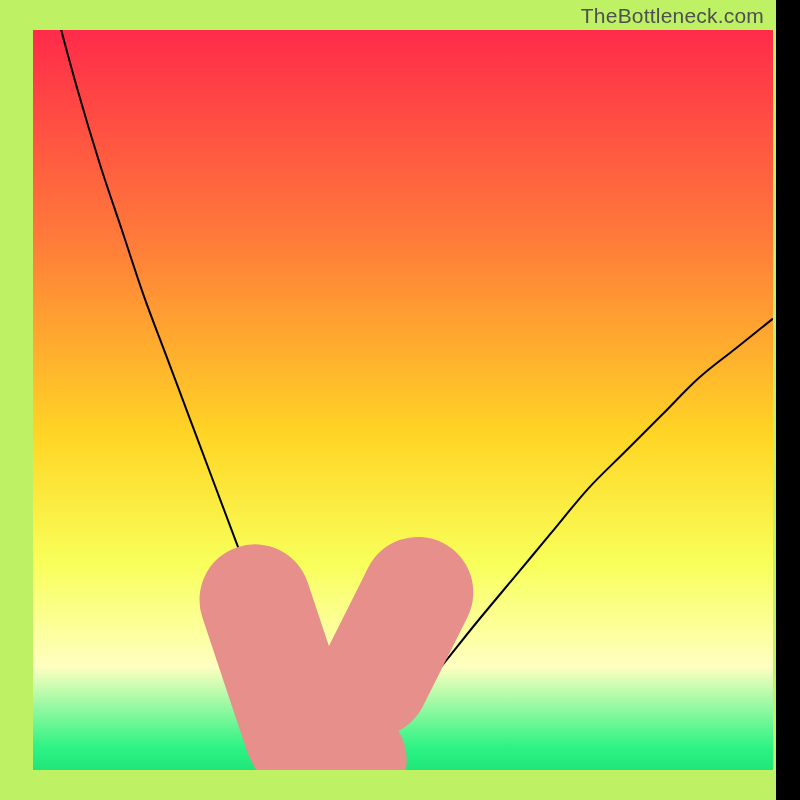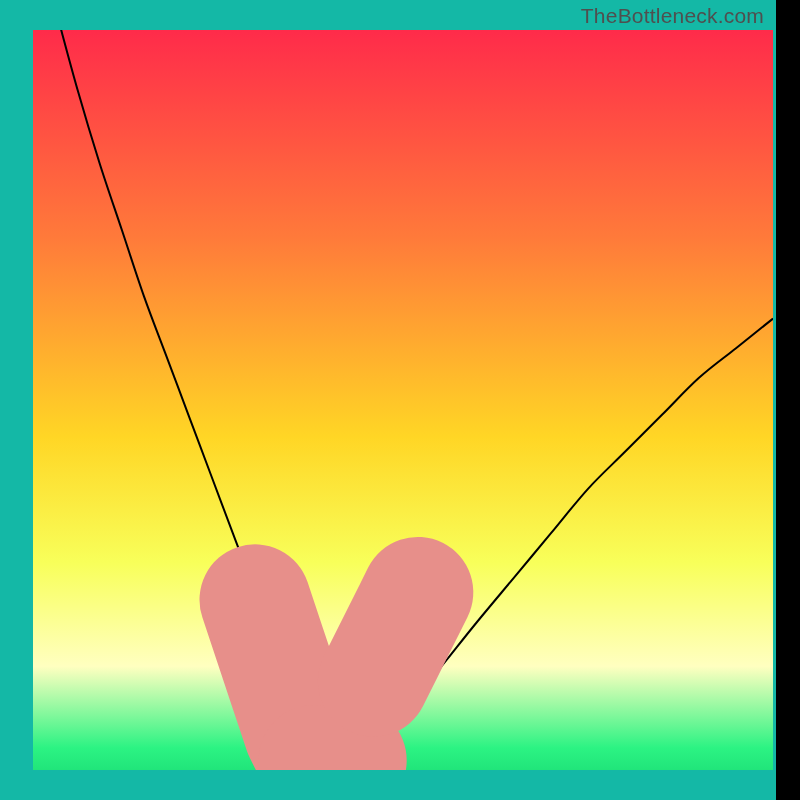--- a/index.html
+++ b/index.html
@@ -8,21 +8,21 @@
     width: 800px;
     height: 800px;
     background: #000;
     overflow: hidden;
     font-family: Arial, Helvetica, sans-serif;
   }
   .stage {
     position: relative;
     width: 776px;
     height: 800px;
-    background: #14b8a6;
+    background: #bef264;
   }
   .watermark {
     position: absolute;
     top: 4px;
     right: 12px;
     color: #4f4f4f;
     font-size: 21px;
     font-weight: 400;
     letter-spacing: 0.2px;
     z-index: 50;

